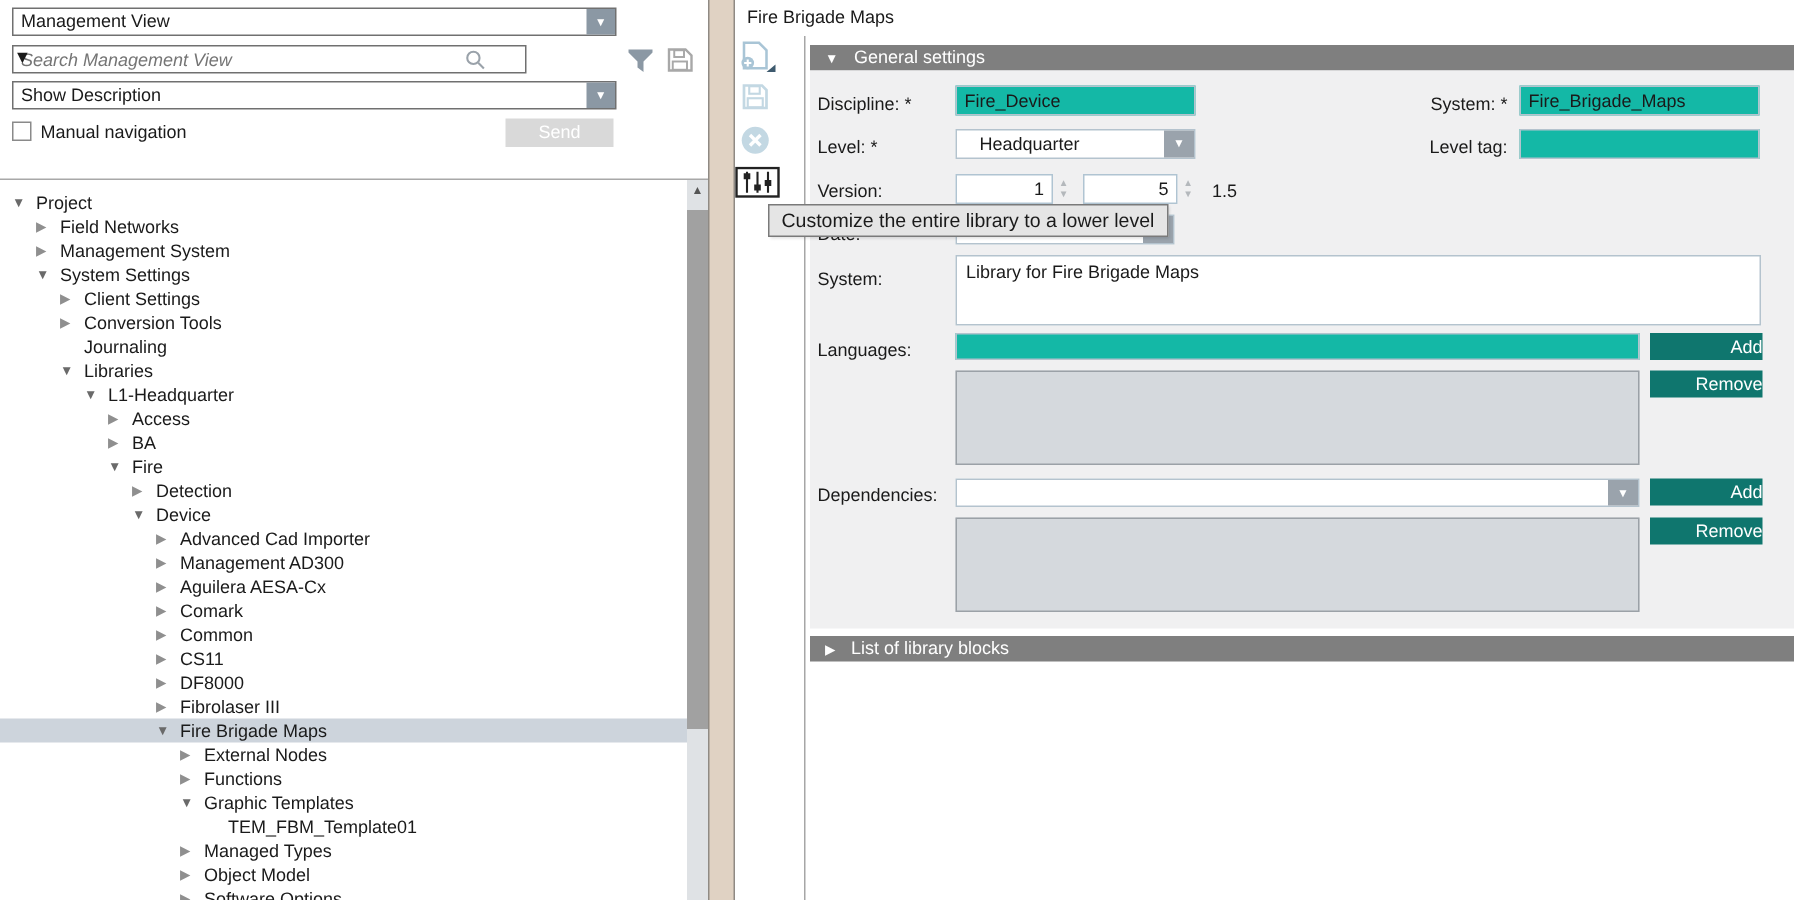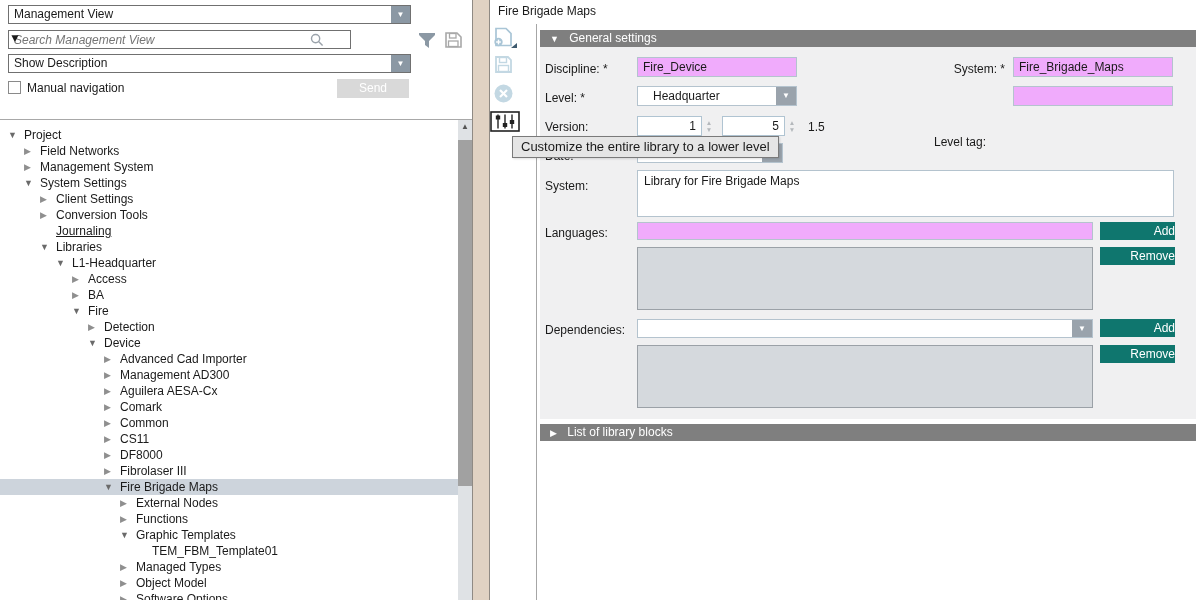--- a/index.html
+++ b/index.html
@@ -28,21 +28,21 @@
   .sb-track { background:#dfe2e5; }
   .sb-thumb { background:#a1a1a1; }
   .splitter { background:#e0d2c3; border-left:1px solid #8f8a84; border-right:1px solid #8f8a84; }
 
   
   .hdrbar { background:#7f7f7f; color:#fff; height:17px; line-height:17px; padding-left:10px; font-size:12px; }
   .hdrbar .tri { font-size:9px; margin-right:7px; }
   .section-body { background:#f0f0f1; }
   .f-label { font-size:12px; color:#1a1a1a; line-height:16px; }
   .f-label.r { text-align:right; }
-  .tinput { border:1px solid #b4c3ce; background:#f0abfc; height:20px; font:12px "Liberation Sans",sans-serif;
+  .tinput { border:1px solid #b4c3ce; background:#14b8a6; height:20px; font:12px "Liberation Sans",sans-serif;
             color:#1a1a1a; padding:0 5px; outline:none; }
   .drop { border:1px solid #b4c3ce; background:#fff; height:20px; line-height:18px; padding-left:15px; }
   .drop .dbtn { position:absolute; top:0; right:0; width:20px; height:18px; background:#9aa3ac; color:#fff;
                 font-size:8px; text-align:center; line-height:18px; }
   .spinbox { border:1px solid #b0c4d2; background:#fff; height:20px; line-height:18px; text-align:right; padding-right:5px; }
   .spinarrows { width:12px; height:20px; display:flex; flex-direction:column; justify-content:center; }
   .spinarrows span { font-size:6.5px; line-height:7px; color:#b4b8bc; text-align:center; }
   .notes { border:1px solid #b4c3ce; background:#fff; padding:3px 6px; font-size:12px; }
   .listbox { background:#d5d9dd; border:1px solid #9ba1a7; }
   .gbtn { background:#0f766e; color:#fff; text-align:right; line-height:18px; font-size:12px; }
@@ -109,21 +109,21 @@
     <span class="lbl">System Settings</span>
   </div>
       <div class="tree-row" style="padding-left: 40px;">
     <span class="arrow">▶</span>
     <span class="lbl">Client Settings</span>
   </div>
       <div class="tree-row" style="padding-left: 40px;">
     <span class="arrow">▶</span>
     <span class="lbl">Conversion Tools</span>
   </div>
-      <div class="tree-row" style="padding-left: 40px; text-decoration: underline;">
+      <div class="tree-row" style="padding-left: 40px;">
     <span class="arrow"></span>
     <span class="lbl">Journaling</span>
   </div>
       <div class="tree-row" style="padding-left: 40px;">
     <span class="arrow expanded">▼</span>
     <span class="lbl">Libraries</span>
   </div>
       <div class="tree-row" style="padding-left: 56px;">
     <span class="arrow expanded">▼</span>
     <span class="lbl">L1-Headquarter</span>
@@ -261,21 +261,21 @@
   <div class="abs f-label" style="left:545px; top:61px;">Discipline: *</div>
   <input class="abs tinput" style="left: 637px; top: 57px; width: 160px;" value="Fire_Device">
   <div class="abs f-label r" style="left:895px; top:61px; width:110px;">System: *</div>
   <input class="abs tinput" style="left: 1013px; top: 57px; width: 160px;" value="Fire_Brigade_Maps">
 
   <div class="abs f-label" style="left:545px; top:90px;">Level: *</div>
   <div class="abs drop" style="left:637px; top:86px; width:160px;">
     <span>Headquarter</span>
     <span class="dbtn">▼</span>
   </div>
-  <div class="abs f-label r" style="left:876px; top:90px; width:110px;margin-top:44px;">Level tag:</div>
+  <div class="abs f-label r" style="left:895px; top:90px; width:110px;">Level tag:</div>
   <input class="abs tinput" style="left: 1013px; top: 86px; width: 160px;" value="">
 
   <div class="abs f-label" style="left:545px; top:119px;">Version:</div>
   <div class="abs spinbox" style="left:637px; top:116px; width:65px;">
     <span>1</span>
   </div>
   <div class="abs spinarrows" style="left:703px; top:116px;">
     <span>▲</span>
     <span>▼</span>
   </div>

